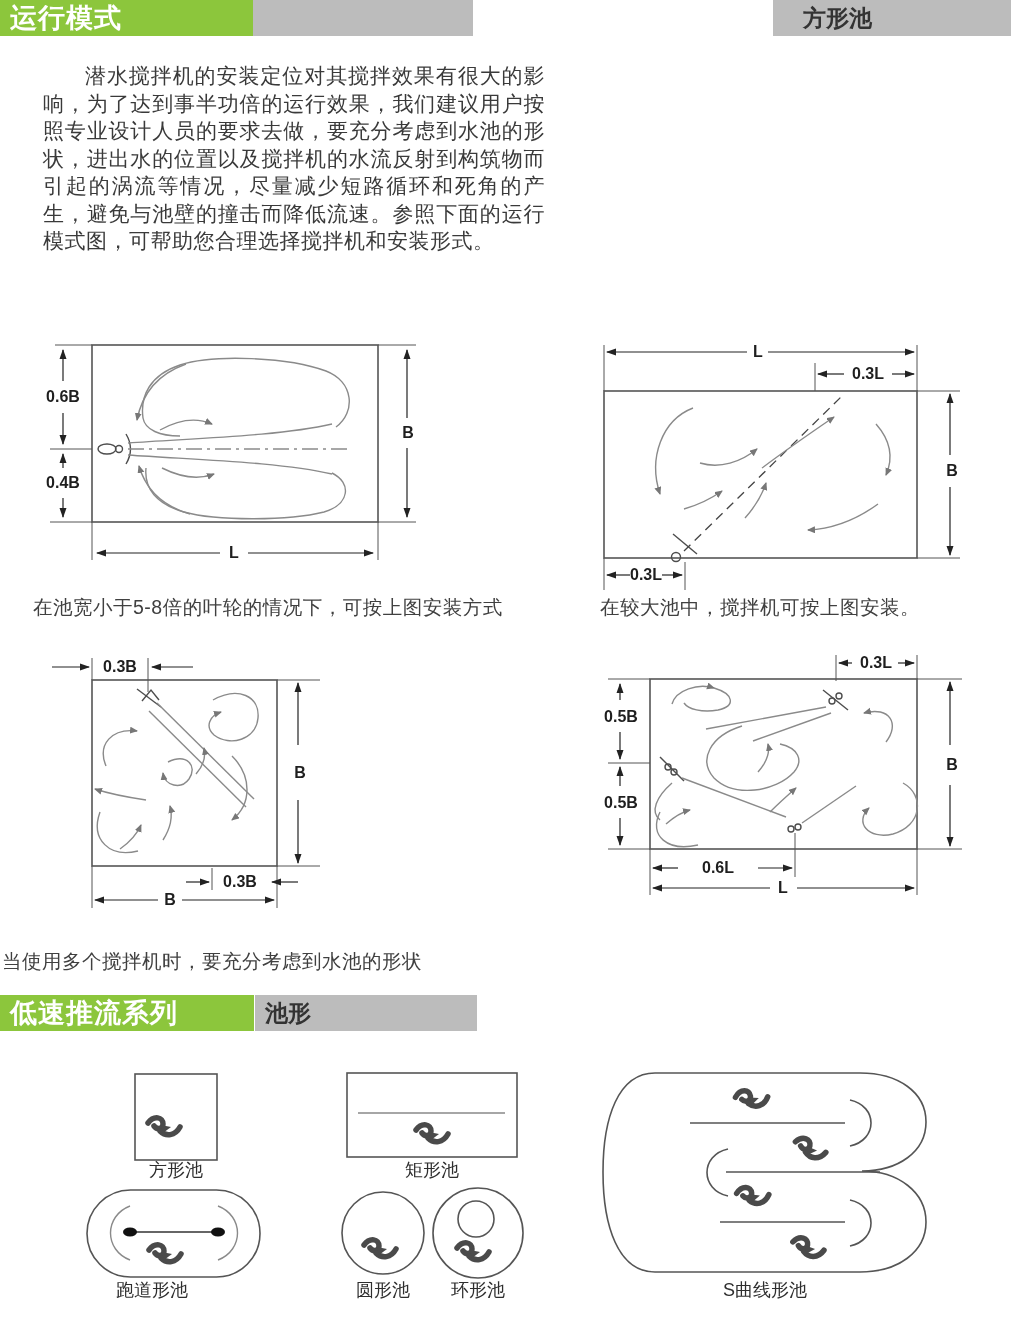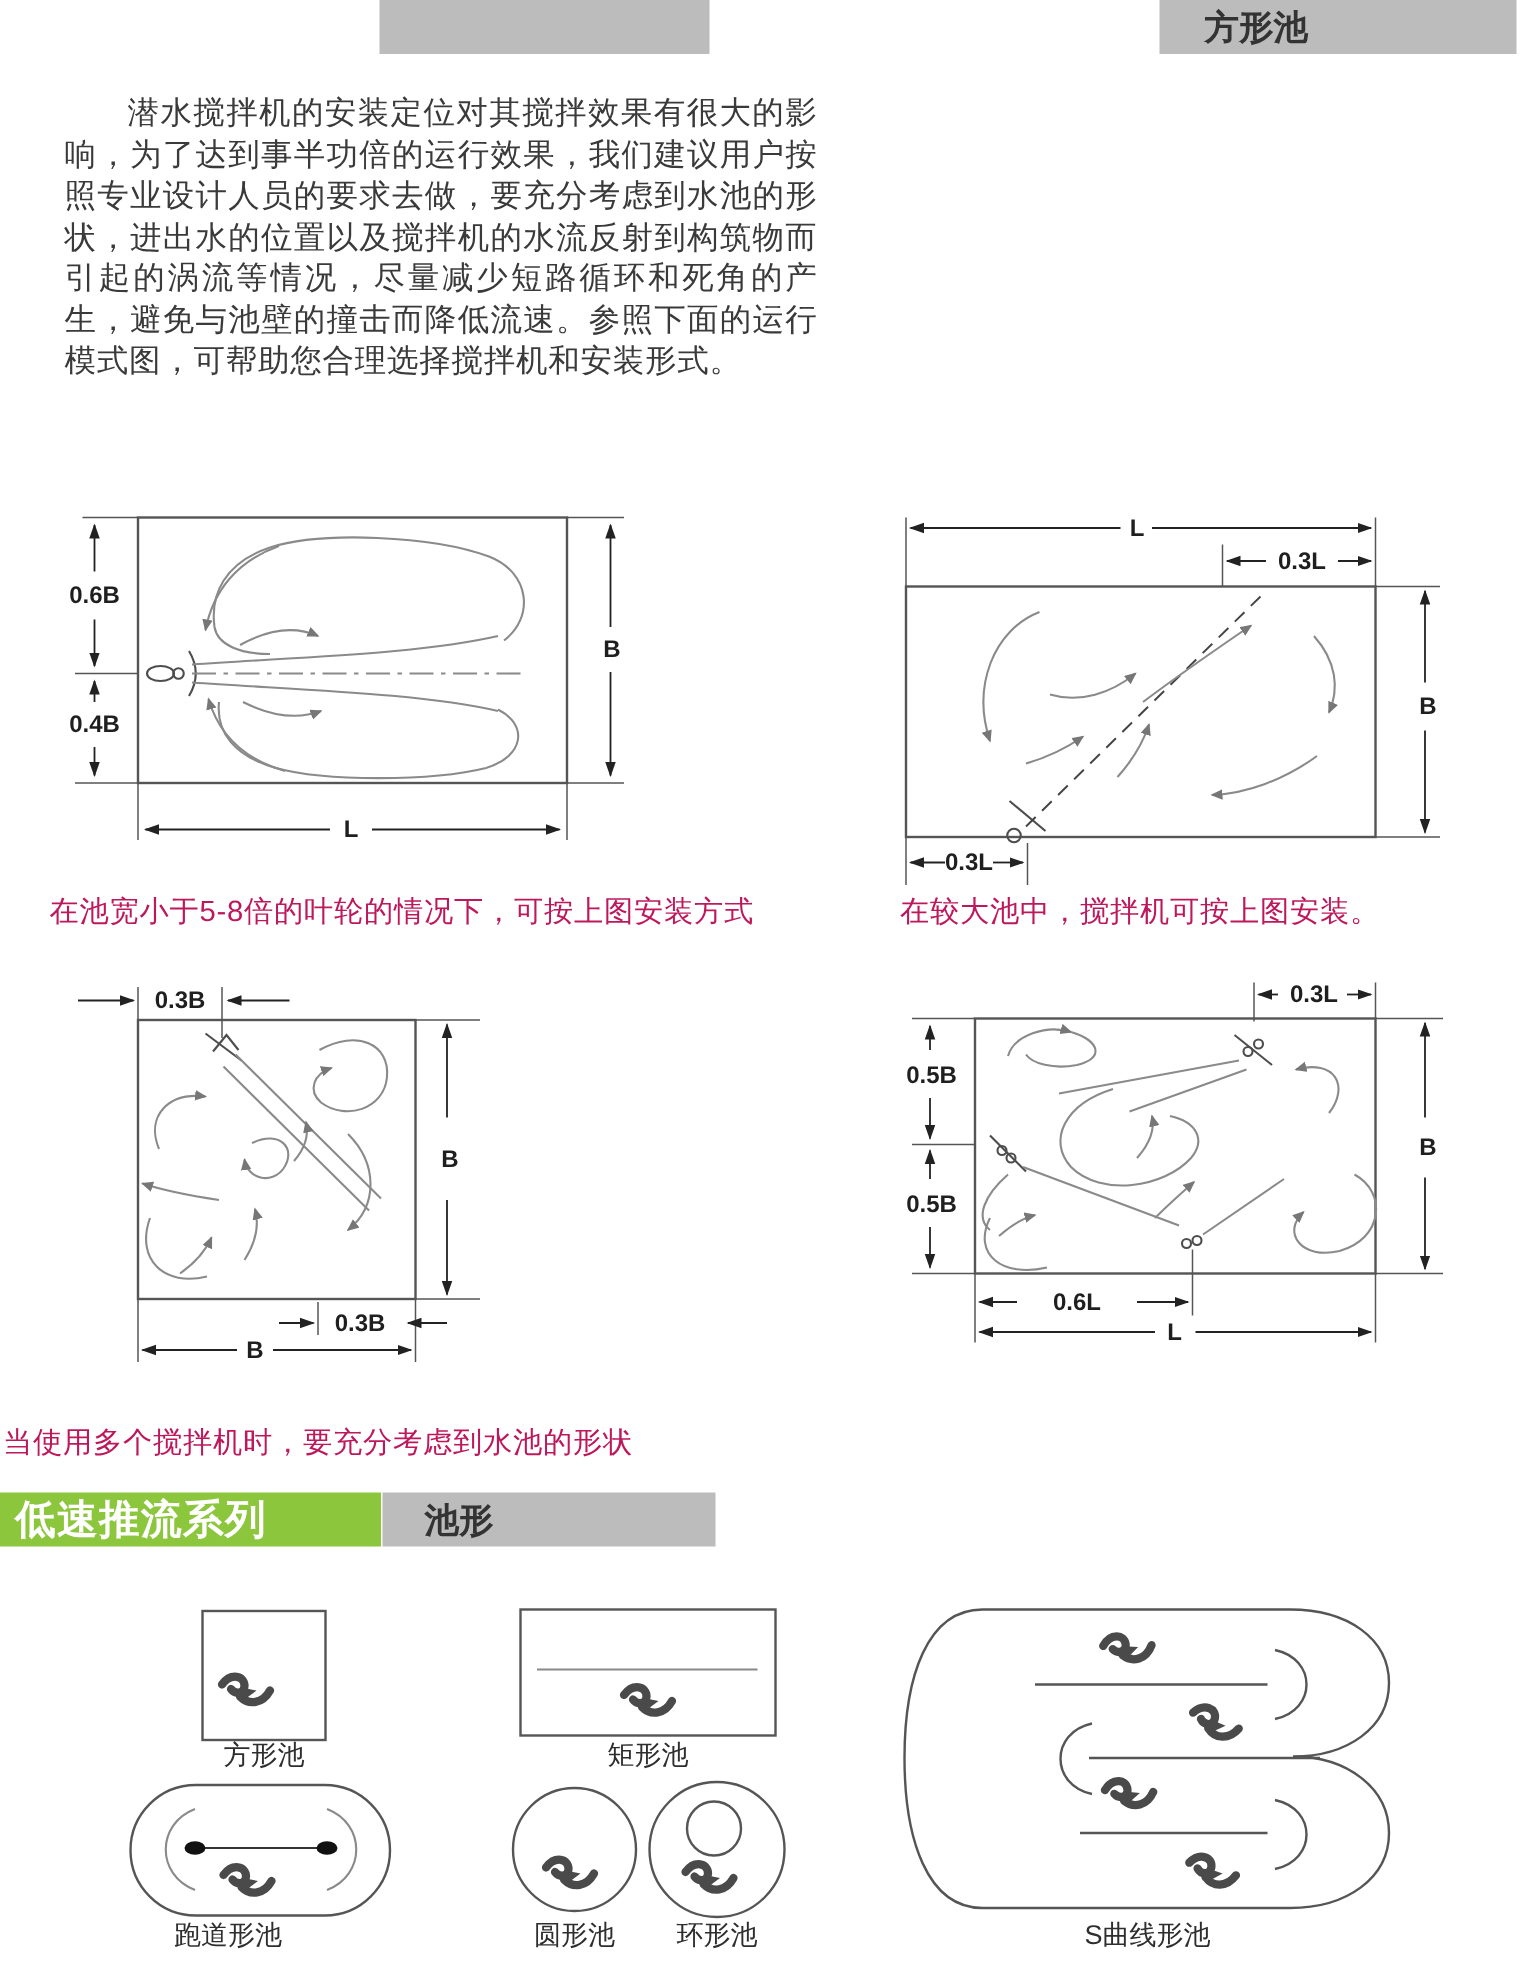--- a/index.html
+++ b/index.html
@@ -6,21 +6,21 @@
   .page{position:relative;width:1020px;height:1324px;background:#ffffff;overflow:hidden;
         font-family:"Liberation Sans","DejaVu Sans",sans-serif;color:#333;}
   .bar{position:absolute;height:36px;}
   .bar.green{background:#8cc63c;}
   .bar.gray{background:#bcbcbc;}
   .bar .t-white{color:#ffffff;font-weight:bold;font-size:27px;line-height:36px;padding-left:10px;
         letter-spacing:1px;white-space:nowrap;}
   .bar .t-dark{color:#333333;font-weight:bold;font-size:23px;line-height:36px;white-space:nowrap;}
   .para{position:absolute;font-size:21px;line-height:27.5px;text-align:justify;
         text-indent:2em;color:#3a3a3a;letter-spacing:0.5px;margin-left:43px;}
-  .cap{position:absolute;font-size:19.5px;color:#be185d;white-space:nowrap;letter-spacing:0.5px;}
+  .cap{position:absolute;font-size:19.5px;color:#404040;white-space:nowrap;letter-spacing:0.5px;}
   svg.diag{position:absolute;overflow:visible;}
   .dimtxt{font-family:"Liberation Sans","DejaVu Sans",sans-serif;font-size:16px;font-weight:bold;fill:#1f1f1f;}
   .pooltxt{font-family:"Liberation Sans","DejaVu Sans",sans-serif;font-size:18px;fill:#2e2e2e;}
   .ext{stroke:#555;stroke-width:1;}
   .dim{stroke:#222;stroke-width:1.2;fill:none;}
   .pool{stroke:#555;stroke-width:1.6;fill:none;}
   .flow{stroke:#8a8a8a;stroke-width:1.4;fill:none;}
   .mix{stroke:#4d4d4d;stroke-width:1.4;fill:none;}
 </style>
 </head>
@@ -39,20 +39,23 @@
       <symbol id="squig" viewBox="0 0 40 28">
         <g fill="none" stroke="#4a4a4a" stroke-linecap="round">
           <path d="M4,9 C10,1 19,3 19,10 C19,15 13,16 10,12" stroke-width="5.5"></path>
           <path d="M16,17 C22,23 31,22 36,13" stroke-width="5.5"></path>
           <path d="M17,11 L27,13 L19,19 Z" fill="#4a4a4a" stroke="none"></path>
         </g>
       </symbol>
     </defs>
   </svg>
 
+  <div class="bar green" style="left:0;top:13;width:253px">
+    <div class="t-white">运行模式</div>
+  </div>
   <div class="bar gray" style="left:253px;top:13;width:220px"></div>
 
   <div class="bar gray" style="left:773px;top:13;width:238px">
     <div class="t-dark" style="padding-left:30px">方形池</div>
   </div>
 
   <div class="para" style="left:0;top:62px;width:502px">潜水搅拌机的安装定位对其搅拌效果有很大的影响，为了达到事半功倍的运行效果，我们建议用户按照专业设计人员的要求去做，要充分考虑到水池的形状，进出水的位置以及搅拌机的水流反射到构筑物而引起的涡流等情况，尽量减少短路循环和死角的产生，避免与池壁的撞击而降低流速。参照下面的运行模式图，可帮助您合理选择搅拌机和安装形式。</div>
 
   <svg class="diag" style="left:30px;top:335px" width="470" height="290" viewBox="30 335 470 290">
     <rect class="pool" x="92" y="345" width="286" height="177"></rect>
@@ -249,21 +252,21 @@
       <path d="M903,783 C925,795 922,826 893,834 C868,840 854,822 869,808" marker-end="url(#flowArrow)"></path>
     </g>
   </svg>
 
   <div class="cap" style="left:2px;top:948px">当使用多个搅拌机时，要充分考虑到水池的形状</div>
 
   <div class="bar green" style="left:0;top:995px;width:254px">
     <div class="t-white">低速推流系列</div>
   </div>
   <div class="bar gray" style="left:255px;top:995px;width:222px">
-    <div class="t-dark" style="padding-left:28px">池形</div>
+    <div class="t-dark" style="padding-left:10px">池形</div>
   </div>
 
   <svg class="diag" style="left:40px;top:1055px" width="980" height="250" viewBox="40 1055 980 250">
 
     <rect class="pool" x="135" y="1074" width="82" height="86"></rect>
     <use href="#squig" width="40" height="28" transform="translate(144,1114)"></use>
     <text class="pooltxt" x="176" y="1176" text-anchor="middle">方形池</text>
 
     <rect class="pool" x="347" y="1073" width="170" height="84"></rect>
     <line x1="358" y1="1113" x2="505" y2="1113" stroke="#888" stroke-width="1.3"></line>

